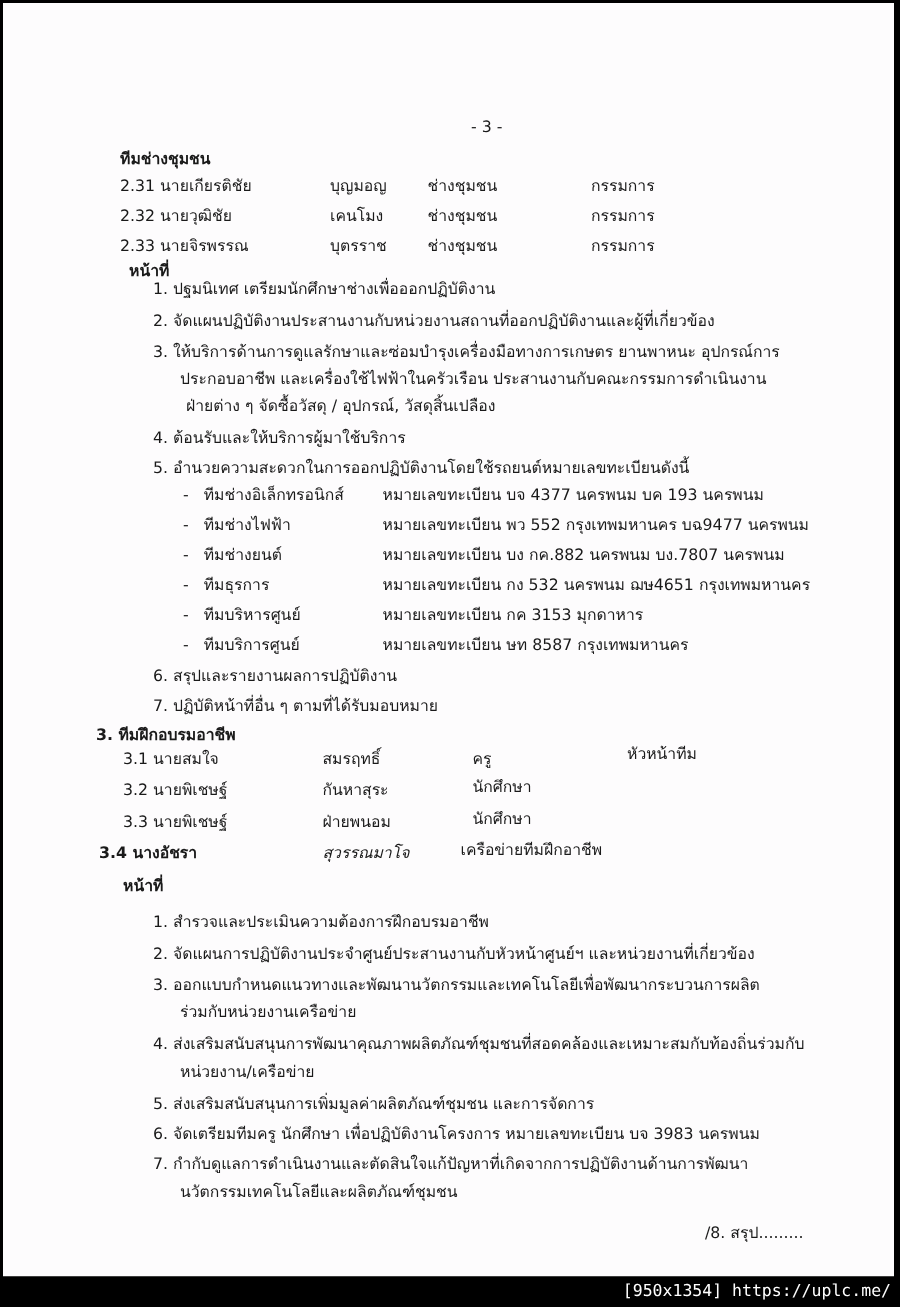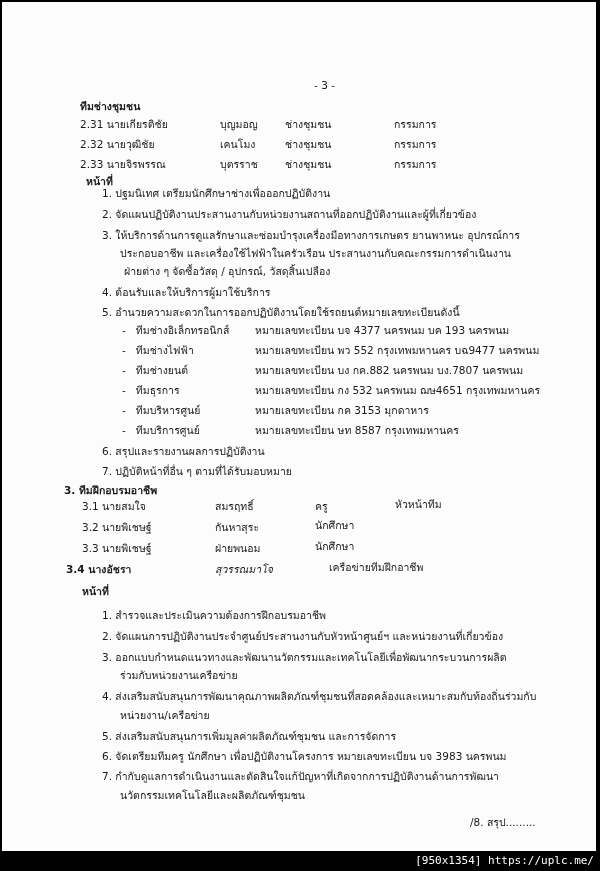--- a/index.html
+++ b/index.html
@@ -84,36 +84,36 @@
 
   <div class="t" style="left:100px;top:442px;">6.  สรุปและรายงานผลการปฏิบัติงาน</div>
   <div class="t" style="left:100px;top:462px;">7.  ปฏิบัติหน้าที่อื่น ๆ ตามที่ได้รับมอบหมาย</div>
 
   <div class="t b" style="left:62px;top:481px;">3. ทีมฝึกอบรมอาชีพ</div>
 
   <div>
     <div class="t" style="left:80px;top:497px;">3.1 นายสมใจ</div>
     <div class="t" style="left:213px;top:497px;">สมรฤทธิ์</div>
     <div class="t" style="left:313px;top:497px;">ครู</div>
-    <div class="t" style="left:393px;top:495px;">หัวหน้าทีม</div>
+    <div class="t" style="left:416px;top:495px;font-family:Liberation Mono, monospace;">หัวหน้าทีม</div>
   </div>
   <div>
     <div class="t" style="left:80px;top:518px;">3.2 นายพิเชษฐ์</div>
     <div class="t" style="left:213px;top:518px;">กันหาสุระ</div>
     <div class="t" style="left:313px;top:516px;">นักศึกษา</div>
   </div>
   <div>
     <div class="t" style="left:80px;top:539px;">3.3 นายพิเชษฐ์</div>
     <div class="t" style="left:213px;top:539px;">ฝ่ายพนอม</div>
     <div class="t" style="left:313px;top:537px;">นักศึกษา</div>
   </div>
   <div>
     <div class="t" style="left:64px;top:560px;font-weight:bold;">3.4 นางอัชรา</div>
     <div class="t" style="left:213px;top:560px;font-style:italic;">สุวรรณมาโจ</div>
-    <div class="t" style="left:327px;top:558px;text-align:center;">เครือข่ายทีมฝึกอาชีพ</div>
+    <div class="t" style="left:305px;top:558px;text-align:center;">เครือข่ายทีมฝึกอาชีพ</div>
   </div>
 
   <div class="t b" style="left:80px;top:582px;">หน้าที่</div>
 
   <div class="t" style="left:100px;top:606px;">1.  สำรวจและประเมินความต้องการฝึกอบรมอาชีพ</div>
   <div class="t" style="left:100px;top:627px;">2.  จัดแผนการปฏิบัติงานประจำศูนย์ประสานงานกับหัวหน้าศูนย์ฯ และหน่วยงานที่เกี่ยวข้อง</div>
   <div class="t" style="left:100px;top:648px;">3.  ออกแบบกำหนดแนวทางและพัฒนานวัตกรรมและเทคโนโลยีเพื่อพัฒนากระบวนการผลิต</div>
   <div class="t" style="left:118px;top:666px;">ร่วมกับหน่วยงานเครือข่าย</div>
   <div class="t" style="left:100px;top:687px;">4.  ส่งเสริมสนับสนุนการพัฒนาคุณภาพผลิตภัณฑ์ชุมชนที่สอดคล้องและเหมาะสมกับท้องถิ่นร่วมกับ</div>
   <div class="t" style="left:118px;top:706px;">หน่วยงาน/เครือข่าย</div>

